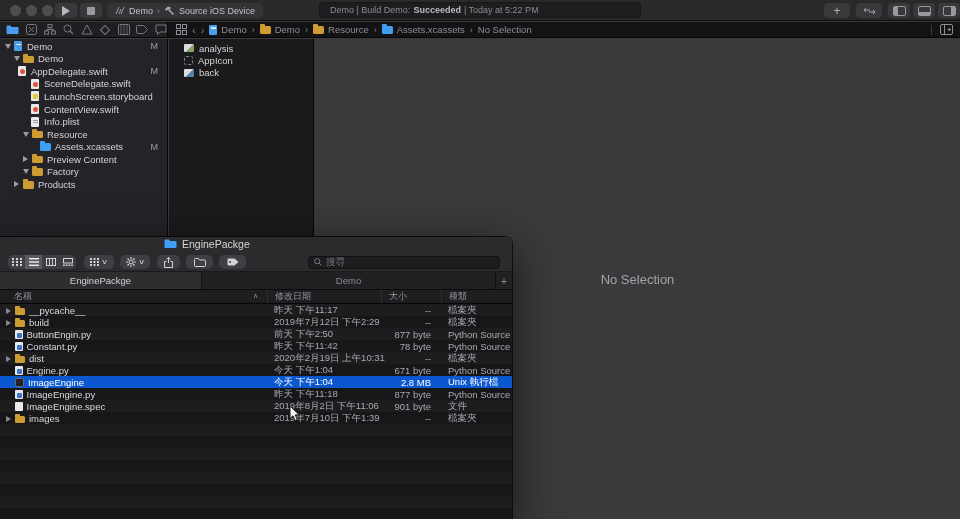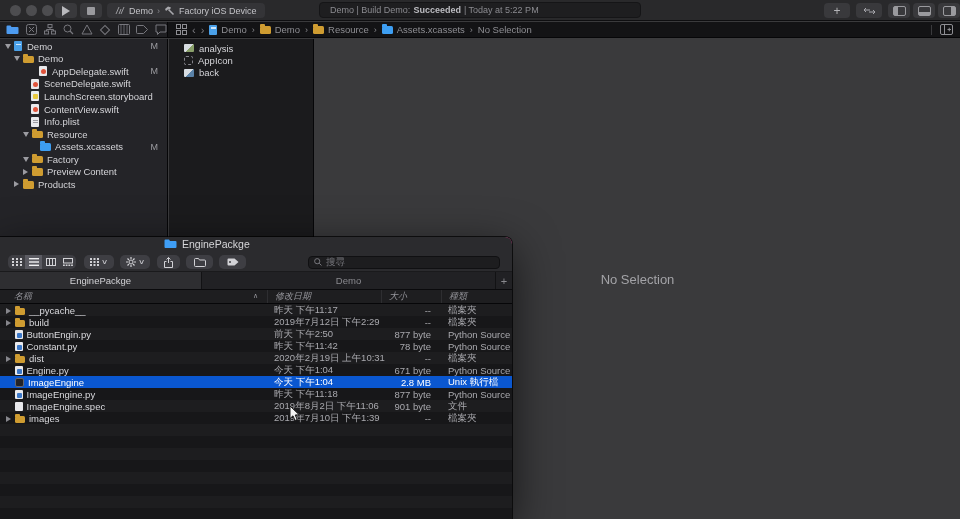--- a/index.html
+++ b/index.html
@@ -64,21 +64,21 @@
   .seg .sg.sel{background:#5b5b62;}
   .f-btn{position:absolute;top:2px;height:14px;background:#3e3e43;border-radius:5px;display:flex;align-items:center;justify-content:center;gap:3px;color:#d2d2d6;}
   .chev{font-size:7px;color:#c5c5ca;line-height:6px;transform:scaleX(1.4);}
   .f-search{position:absolute;left:308px;top:2.5px;width:192px;height:13px;background:#1d1d1f;border:1px solid #101012;border-radius:4px;display:flex;align-items:center;gap:4px;padding:0 5px;font-size:9.5px;color:#76767c;}
   .f-tabs{height:18px;display:flex;background:#212124;border-bottom:1px solid #0a0a0c;}
   .f-tab{display:flex;align-items:center;justify-content:center;font-size:9.5px;border-right:1px solid #121214;}
   .f-tab.active{width:202px;background:#2e2e31;color:#d2d2d6;}
   .f-tab.inactive{width:294px;color:#8a8a8f;}
   .f-plus{flex:1;display:flex;align-items:center;justify-content:center;color:#8a8a8f;font-size:11px;}
   .f-header{height:14px;display:grid;grid-template-columns:267px 114px 60px 1fr;background:#1e1e20;border-bottom:1px solid #060608;font-size:9px;color:#96969c;position:relative;}
-  .f-header .hc{display:flex;align-items:center;padding-left:7px;border-left:1px solid #2e2e31;font-style:italic;}
+  .f-header .hc{display:flex;align-items:center;padding-left:7px;border-left:1px solid #2e2e31;}
   .f-header .hc:first-child{border-left:none;padding-left:14px;}
   .sortmark{position:absolute;left:253px;top:2px;font-size:7px;color:#96969c;}
   .frow{height:12px;display:grid;grid-template-columns:267px 114px 60px 1fr;align-items:center;font-size:9.5px;}
   .frow.odd{background:#1d1d1f;}
   .frow.even{background:#171719;}
   .frow.selected{background:#0a57d0;}
   .frow .cell-name{display:flex;align-items:center;padding-left:6px;color:#dadade;white-space:nowrap;overflow:hidden;}
   .frow .cell-date,.frow .cell-kind{color:#a9a9ae;padding-left:7px;white-space:nowrap;}
   .frow .cell-size{color:#a9a9ae;text-align:right;padding-right:10px;white-space:nowrap;}
   .frow.selected .cell-name,.frow.selected .cell-date,.frow.selected .cell-kind,.frow.selected .cell-size{color:#fff;}
@@ -115,21 +115,21 @@
     <div class="scheme-pill">
       <svg width="10" height="9" viewBox="0 0 10 9">
           <path d="M1 8 L4 1 M4 8 L6 3 M6 8 L9 1" stroke="#9a9a9e" stroke-width="1" fill="none"></path>
         </svg>
       <span>Demo</span>
       <span class="sep-ch">›</span>
       <svg width="11" height="10" viewBox="0 0 11 10">
           <path d="M1 3 L4 0.5 L7 1.5 L6 3.5 L4.5 3 L2 5 Z" fill="#a8a8ad"></path>
           <path d="M4.5 3.5 L9.5 8.5" stroke="#a8a8ad" stroke-width="1.6"></path>
         </svg>
-      <span>Factory iOS Device</span>
+      <span>Source iOS Device</span>
     </div>
 
     <div class="status-pill">
       <span>Demo | Build Demo: </span>
         <b>Succeeded</b>
         <span> | Today at 5:22 PM</span>
     </div>
 
     <div class="xc-btn" style="left:824px;width:26px;font-size:12px">
       <span>+</span>
@@ -251,21 +251,21 @@
       <span class="disc-d"></span>
       <span class="ipage proj"></span>
       <span>Demo</span>
       <span class="badge">M</span>
     </div>
     <div class="nrow" style="padding-left:14px">
       <span class="disc-d"></span>
       <span class="ifold"></span>
       <span>Demo</span>
     </div>
-    <div class="nrow" style="padding-left:39px">
+    <div class="nrow" style="padding-left:18px">
       <span class="ipage swift"></span>
       <span>AppDelegate.swift</span>
       <span class="badge">M</span>
     </div>
     <div class="nrow" style="padding-left:31px">
       <span class="ipage swift"></span>
       <span>SceneDelegate.swift</span>
     </div>
     <div class="nrow" style="padding-left:31px">
       <span class="ipage sb"></span>
@@ -283,28 +283,28 @@
       <span class="disc-d"></span>
       <span class="ifold"></span>
       <span>Resource</span>
     </div>
     <div class="nrow" style="padding-left:40px">
       <span class="ifold blue"></span>
       <span>Assets.xcassets</span>
       <span class="badge">M</span>
     </div>
     <div class="nrow" style="padding-left:23px">
+      <span class="disc-r"></span>
+      <span class="ifold"></span>
+      <span>Preview Content</span>
+    </div>
+    <div class="nrow" style="padding-left:23px">
       <span class="disc-d"></span>
       <span class="ifold"></span>
       <span>Factory</span>
-    </div>
-    <div class="nrow" style="padding-left:23px">
-      <span class="disc-r"></span>
-      <span class="ifold"></span>
-      <span>Preview Content</span>
     </div>
     <div class="nrow" style="padding-left:14px">
       <span class="disc-r"></span>
       <span class="ifold"></span>
       <span>Products</span>
     </div>
   </div>
 
   <div class="assets-pane">
     <div class="arow">

